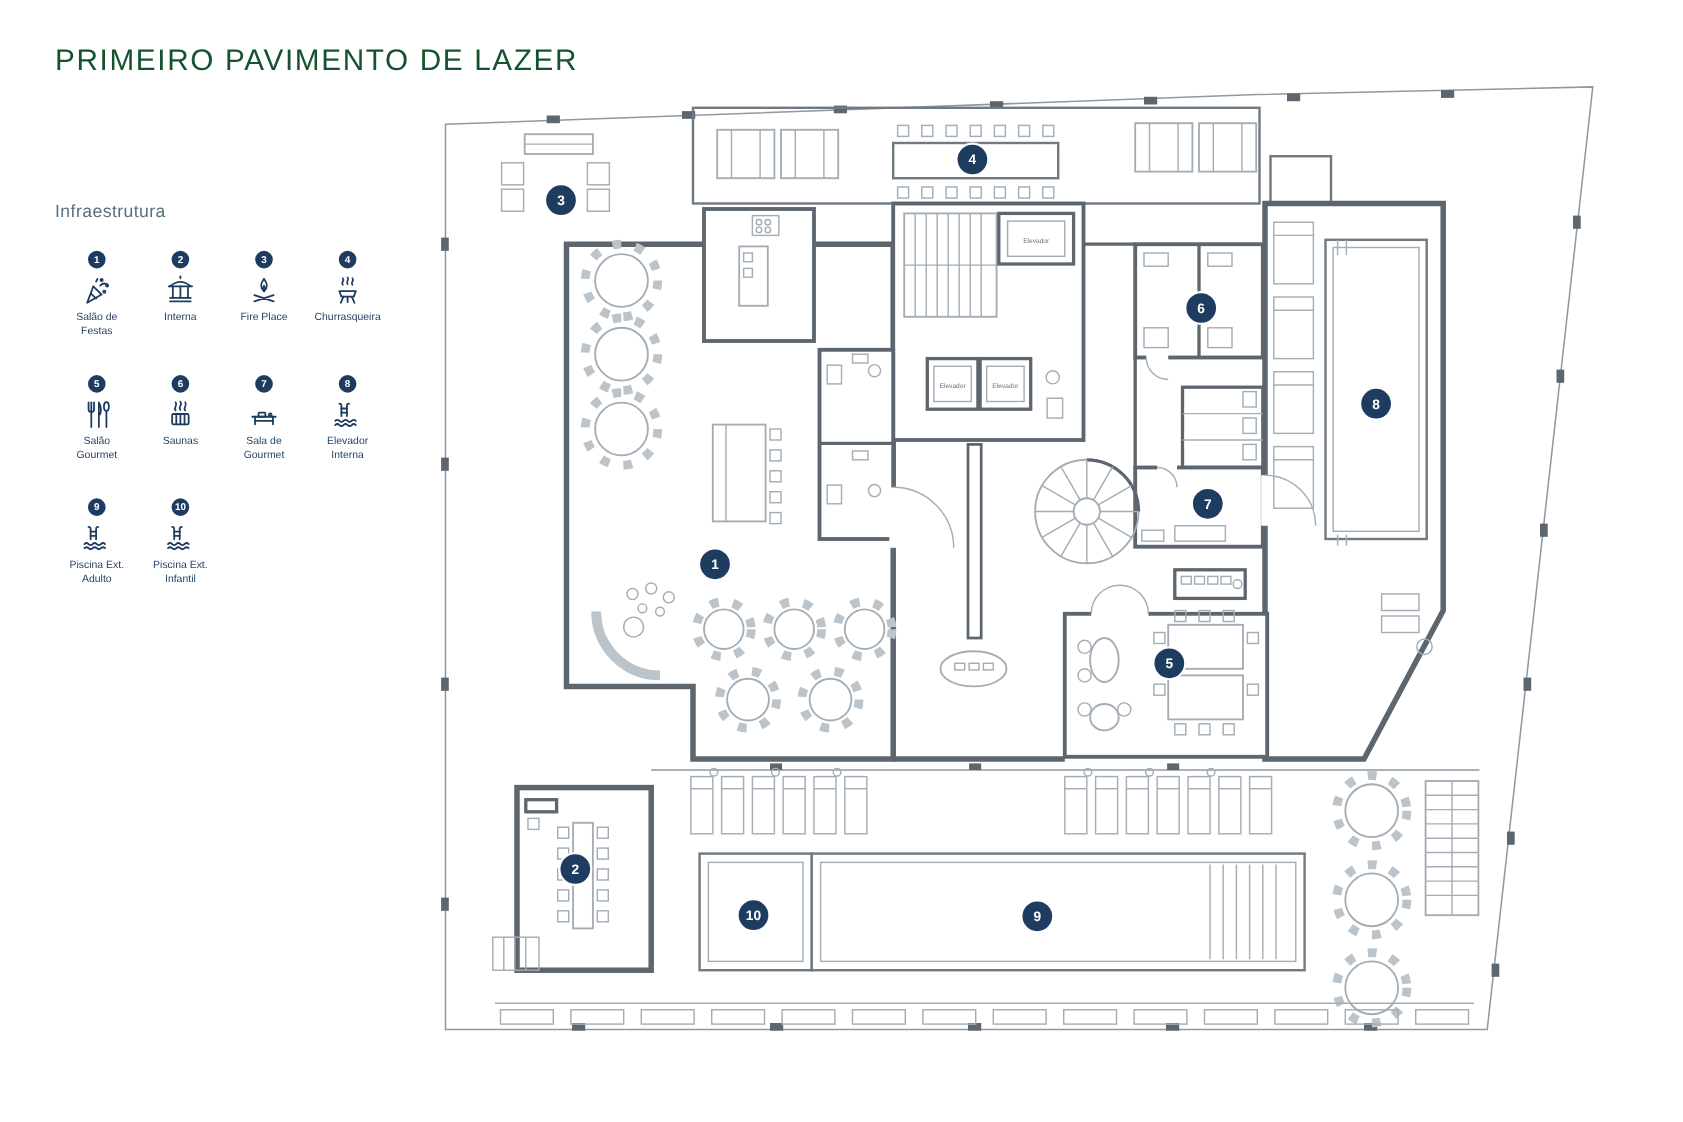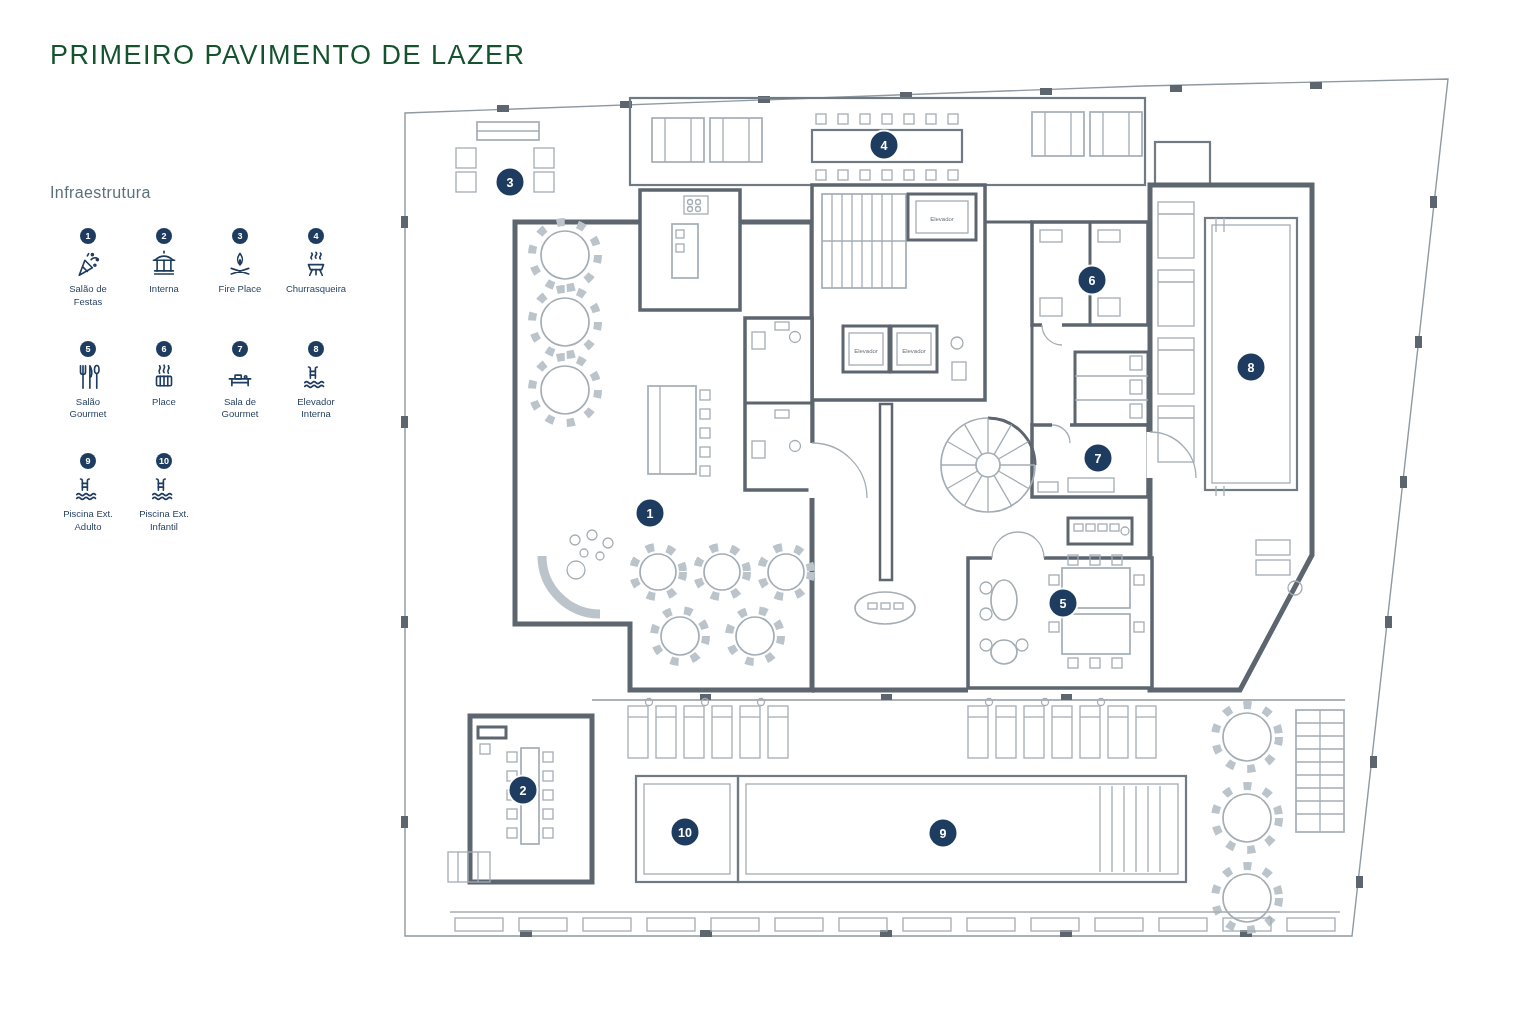--- a/index.html
+++ b/index.html
@@ -110,21 +110,21 @@
 
   <div class="legend-item">
     <span class="badge">6</span>
     <span class="licon">
           <svg viewBox="0 0 24 24" fill="none" stroke="currentColor" stroke-width="1.3" stroke-linecap="round" stroke-linejoin="round">
             <rect x="6" y="11.5" width="12" height="7.5" rx="1"></rect>
             <path d="M9 11.5v7.5 M12 11.5v7.5 M15 11.5v7.5"></path>
             <path d="M8.5 3q1 1.5 0 3t0 3 M12 2.5q1 1.5 0 3t0 3 M15.5 3q1 1.5 0 3t0 3"></path>
           </svg>
         </span>
-    <span class="llabel">Place</span>
+    <span class="llabel">Saunas</span>
   </div>
 
   <div class="legend-item">
     <span class="badge">7</span>
     <span class="licon">
           <svg viewBox="0 0 24 24" fill="none" stroke="currentColor" stroke-width="1.3" stroke-linecap="round" stroke-linejoin="round">
             <path d="M3.5 13.5 H20.5"></path>
             <path d="M5.5 13.5 V19 M18.5 13.5 V19"></path>
             <path d="M5.5 16.5 H18.5"></path>
             <rect x="8" y="10.5" width="5" height="3" rx=".5"></rect>

